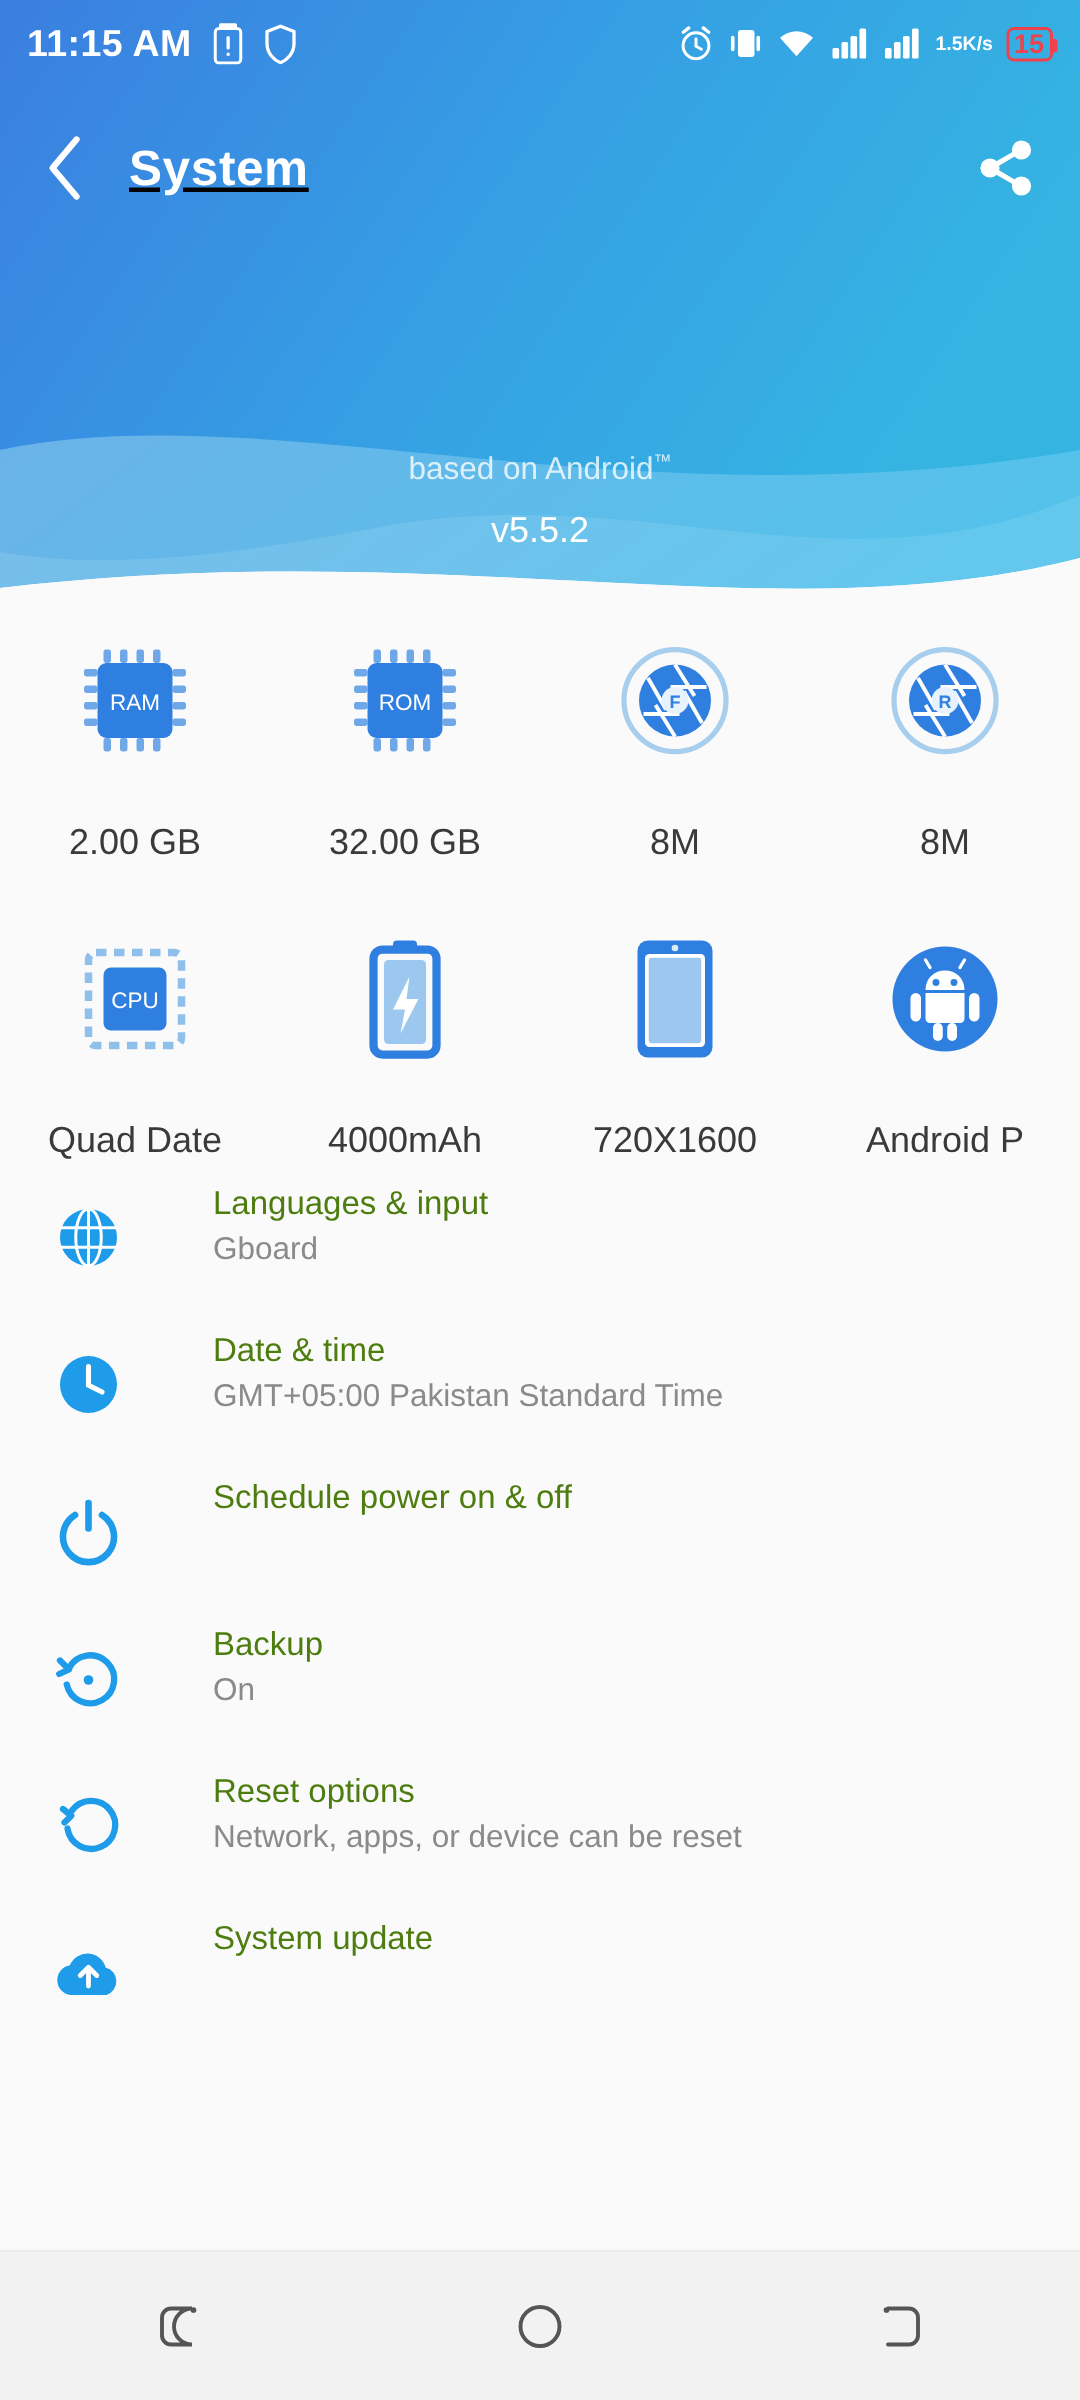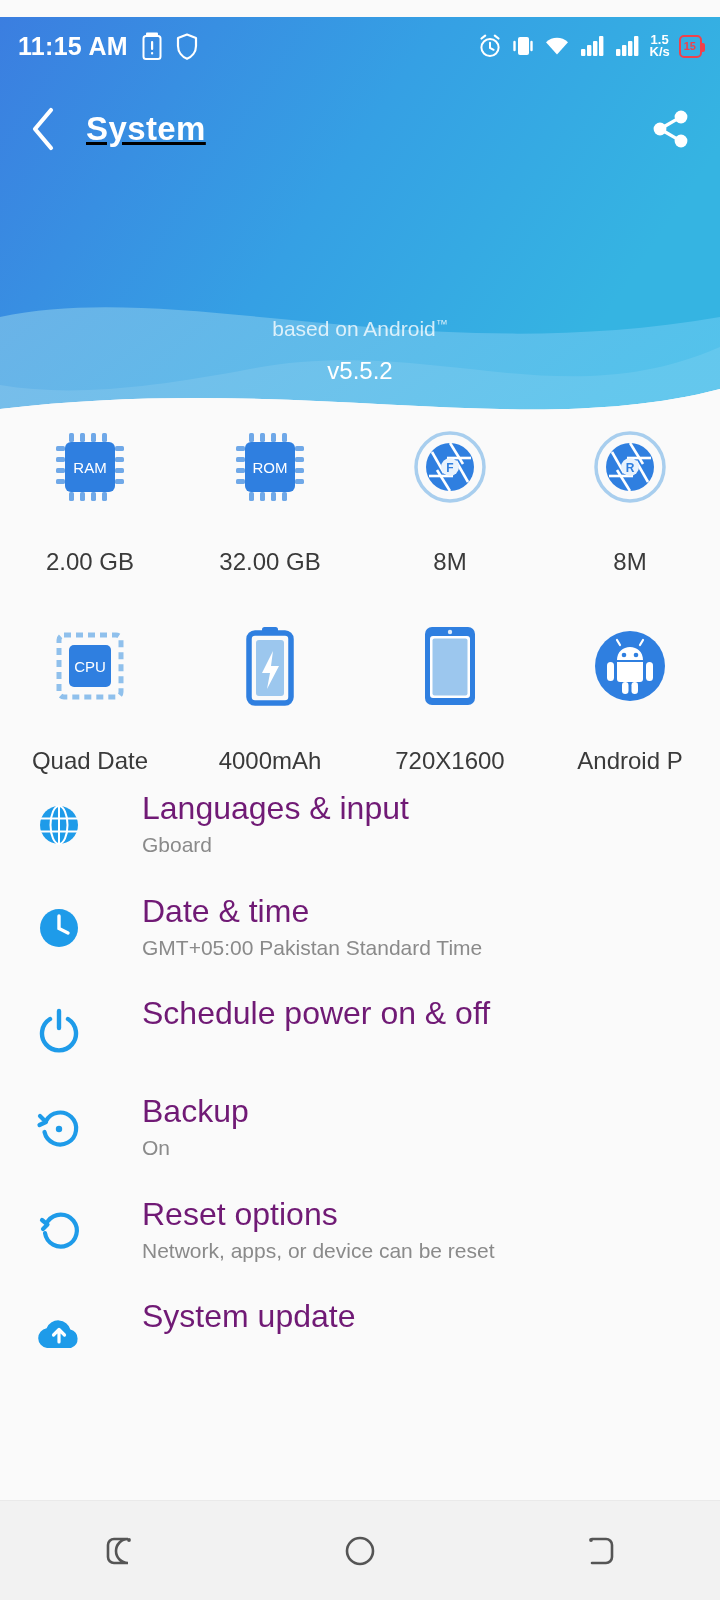--- a/index.html
+++ b/index.html
@@ -5,36 +5,36 @@
   * { margin:0; padding:0; box-sizing:border-box; }
   html, body {
     width:720px; height:1600px;
     font-family:"Liberation Sans", sans-serif;
     background:#FAFAFA;
     overflow:hidden;
   }
   #screen { position:relative; width:720px; height:1600px; background:#FAFAFA; }
 
   
-  .header-wrap { position:absolute; top:0; left:0; width:720px; height:400px; overflow:hidden;margin-top:17px; }
+  .header-wrap { position:absolute; top:0; left:0; width:720px; height:400px; overflow:hidden; }
   .header-bg { position:absolute; inset:0; }
   .header-bg svg { display:block; width:720px; height:400px; }
 
   .statusbar {
     position:absolute; top:0; left:0; width:720px; height:58px;
     display:flex; align-items:center; padding:0 18px; color:#fff;
   }
   .sb-left { display:flex; align-items:center; gap:14px; }
   .sb-clock { font-size:25px; font-weight:bold; letter-spacing:.3px; }
   .sb-right { margin-left:auto; display:flex; align-items:center; gap:9px; }
-  .sb-net { display:flex; flex-direction:column; align-items:center; line-height:.92;
+  .sb-net { display:flex; align-items:center; line-height:.92;
             font-size:13px; font-weight:bold; }
   .batt-pct {
     border:2.5px solid #F0414C; border-radius:5px; color:#F0414C;
-    font-size:11px; font-weight:bold; padding:0 4px 0 3px; line-height:19px;
+    font-size:18px; font-weight:bold; padding:0 4px 0 3px; line-height:19px;
     position:relative; height:23px; display:flex; align-items:center;
   }
   .batt-pct::after { content:""; position:absolute; right:-5px; top:6px; width:3px; height:9px;
                      background:#F0414C; border-radius:0 2px 2px 0; }
 
   .appbar { position:absolute; top:74px; left:0; width:720px; height:76px;
             display:flex; align-items:center; padding:0 28px;text-decoration:underline; }
   .appbar-title { color:#fff; font-size:33px; font-weight:bold; margin-left:28px; letter-spacing:.4px; }
   .appbar-spacer { flex:1; }
 
@@ -52,21 +52,21 @@
   .spec-icon { height:84px; display:flex; align-items:center; justify-content:center; }
   .spec-label { margin-top:14px; font-size:24px; color:#3A3A3A;text-align:center; }
   .spec-row + .spec-row { margin-top:48px; }
 
   
   .list { position:absolute; top:770px; left:0; width:720px; }
   .row { display:flex; align-items:flex-start; padding:14px 24px 14px 30px; min-height:96px; }
   .row-ic { width:58px; min-width:58px; height:58px; display:flex; align-items:center;
             justify-content:center; margin-top:12px; }
   .row-txt { margin-left:54px; padding-top:4px; }
-  .row-title { font-size:32px; color:#701a75; line-height:1.26; }
+  .row-title { font-size:22px; color:#4d7c0f; line-height:1.26; }
   .row-sub { font-size:21px; color:#8A8A8A; margin-top:4px; line-height:1.25; }
 
   
   .navbar { position:absolute; bottom:0; left:0; width:720px; height:100px;
             background:#F2F2F2; display:flex; align-items:center; justify-content:space-around;
             border-top:1px solid #EAEAEA; }
   .nav-btn { width:120px; height:100px; display:flex; align-items:center; justify-content:center; }
 </style>
 </head>
 <body>

